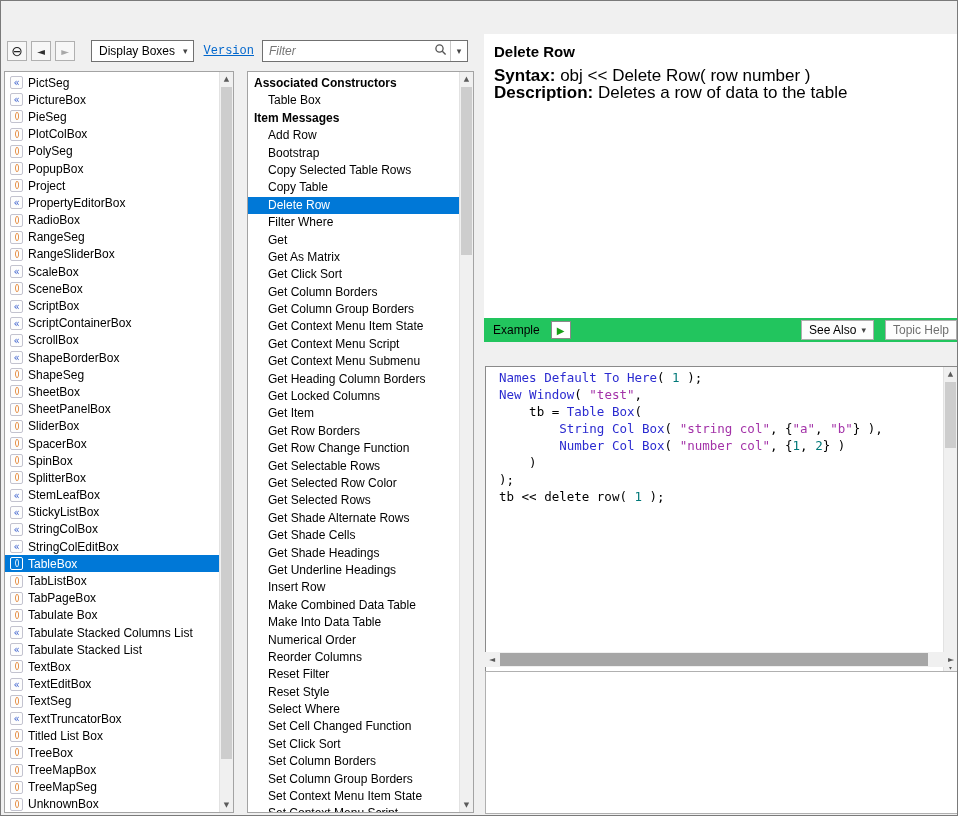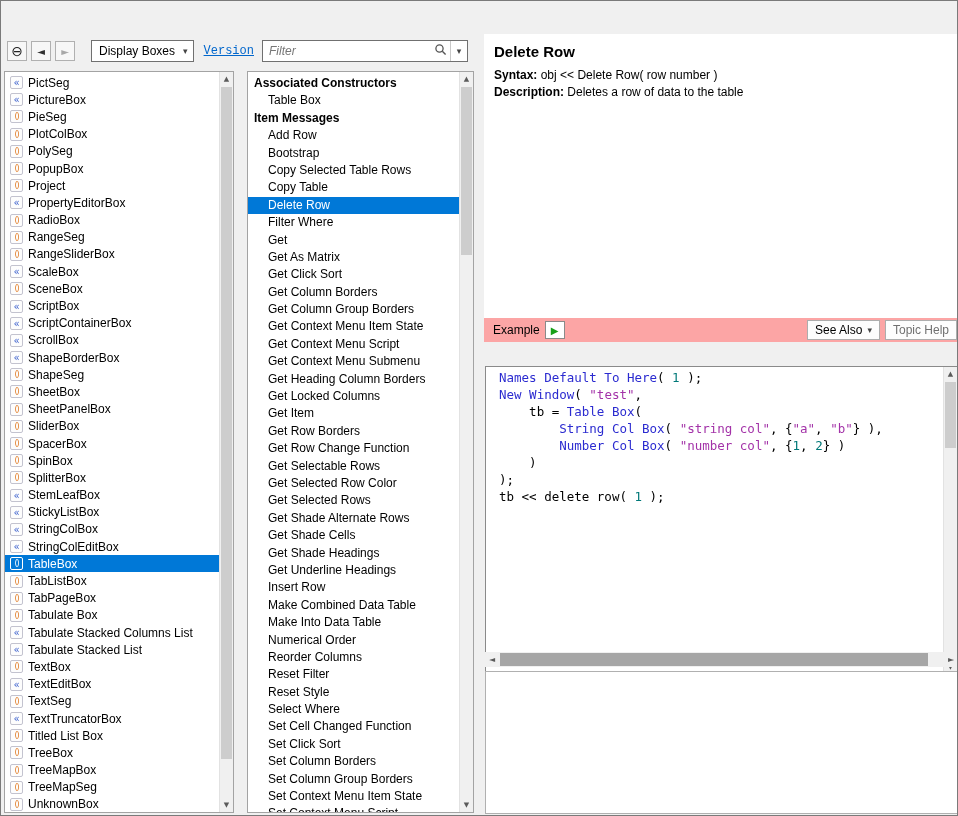--- a/index.html
+++ b/index.html
@@ -56,24 +56,24 @@
   .sb-thumb{position:absolute;left:1px;width:11px;background:#cdcdcd;}
   .hscroll{position:absolute;left:484px;top:651px;width:473px;height:15px;background:#f0f0f0;}
   .hs-arrow{position:absolute;top:0;width:14px;height:15px;font-size:8px;line-height:15px;text-align:center;
             color:#5a5a5a;font-family:"DejaVu Sans",sans-serif;}
   .hs-left{left:0;}.hs-right{right:0;}
   .hs-thumb{position:absolute;top:1px;height:13px;left:15px;width:428px;background:#a6a6a6;}
   
   .detail{position:absolute;left:483px;top:33px;width:475px;height:284px;background:#fff;
           padding:9px 8px 0 10px;box-sizing:border-box;}
   .detail-title{font-size:15px;font-weight:bold;margin-bottom:7px;}
-  .detail-line{font-size:12px;line-height:17px;}
+  .detail-line{font-size:17px;line-height:17px;}
   .detail-line b{font-weight:bold;}
-  .example-bar{position:absolute;left:483px;top:317px;width:475px;height:24px;background:#fca5a5;
-               display:flex;align-items:center;padding:0 2px 0 9px;gap:5px;box-sizing:border-box;}
+  .example-bar{position:absolute;left:483px;top:317px;width:475px;height:24px;background:#22c55e;
+               display:flex;align-items:center;padding:0 2px 0 9px;gap:11px;box-sizing:border-box;}
   .run-btn{width:20px;height:18px;background:#fff;border:1px solid #8a8a8a;display:flex;align-items:center;justify-content:center;box-sizing:border-box;}
   .run-btn span{color:#18a018;font-size:10px;font-family:"DejaVu Sans",sans-serif;}
   .bar-spacer{flex:1;}
   .bar-btn{height:20px;border:1px solid #adadad;background:#fdfdfd;display:flex;align-items:center;
            padding:0 7px;gap:5px;font-size:12px;box-sizing:border-box;}
   .bar-btn .arrow{font-size:9px;color:#444;font-family:"DejaVu Sans",sans-serif;}
   .bar-btn.help{color:#707070;}
   
   .code-panel{position:absolute;left:484px;top:341px;width:473px;height:309px;background:#fff;
               border:1px solid #8a8a8a;box-sizing:border-box;margin-top:24px;}

